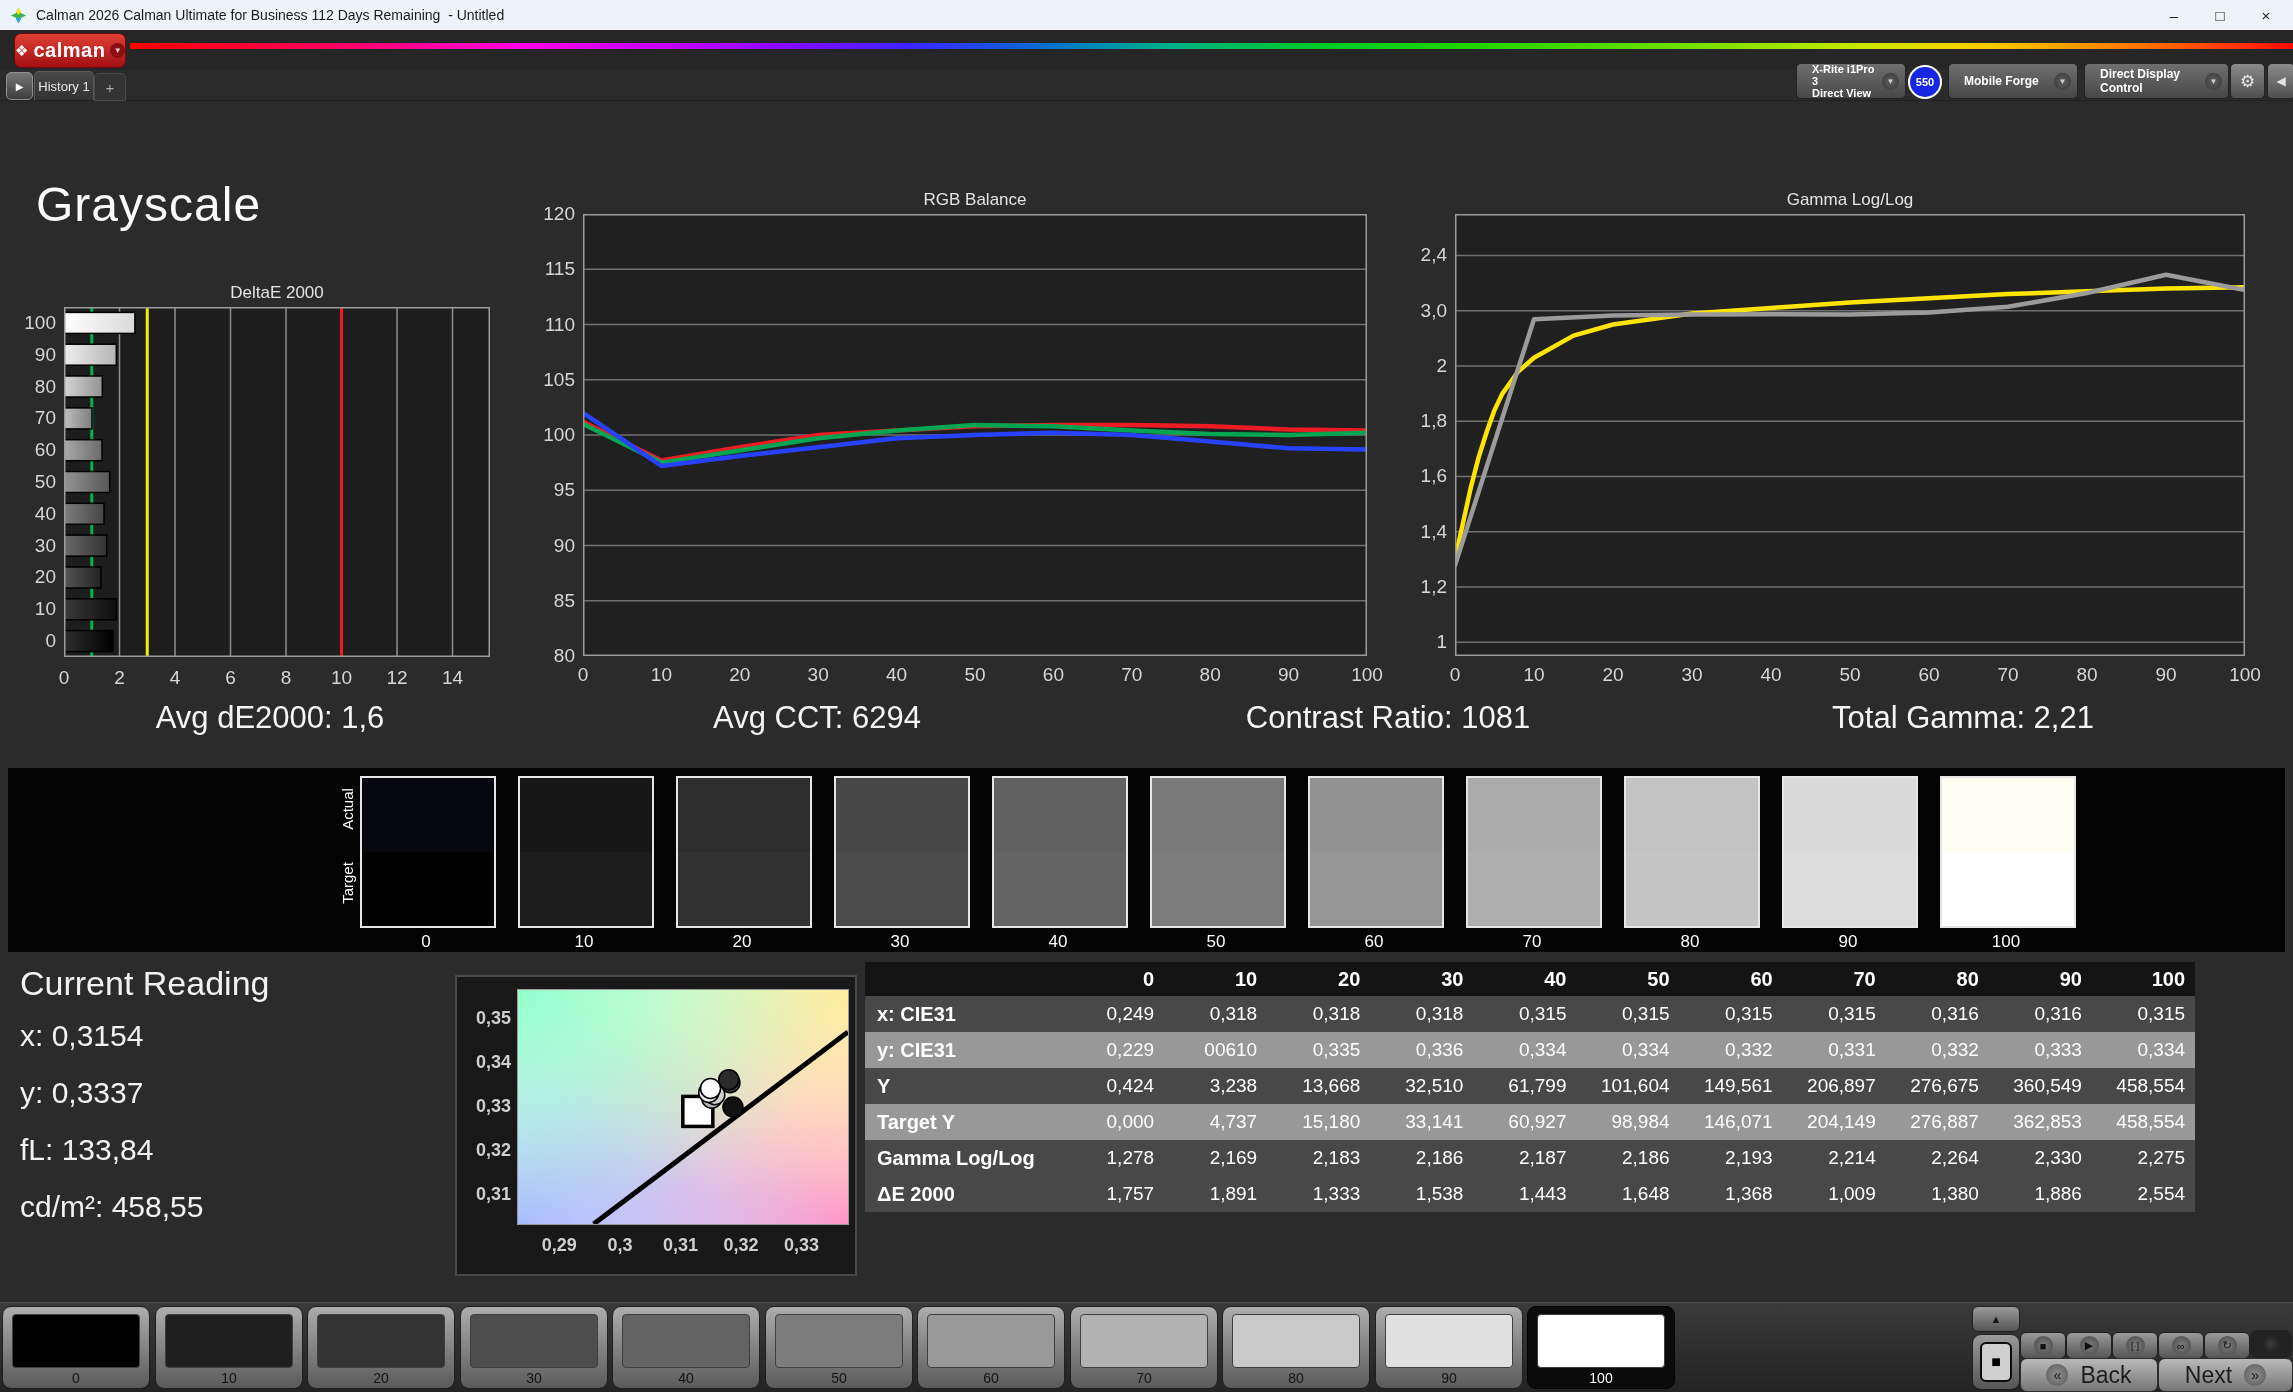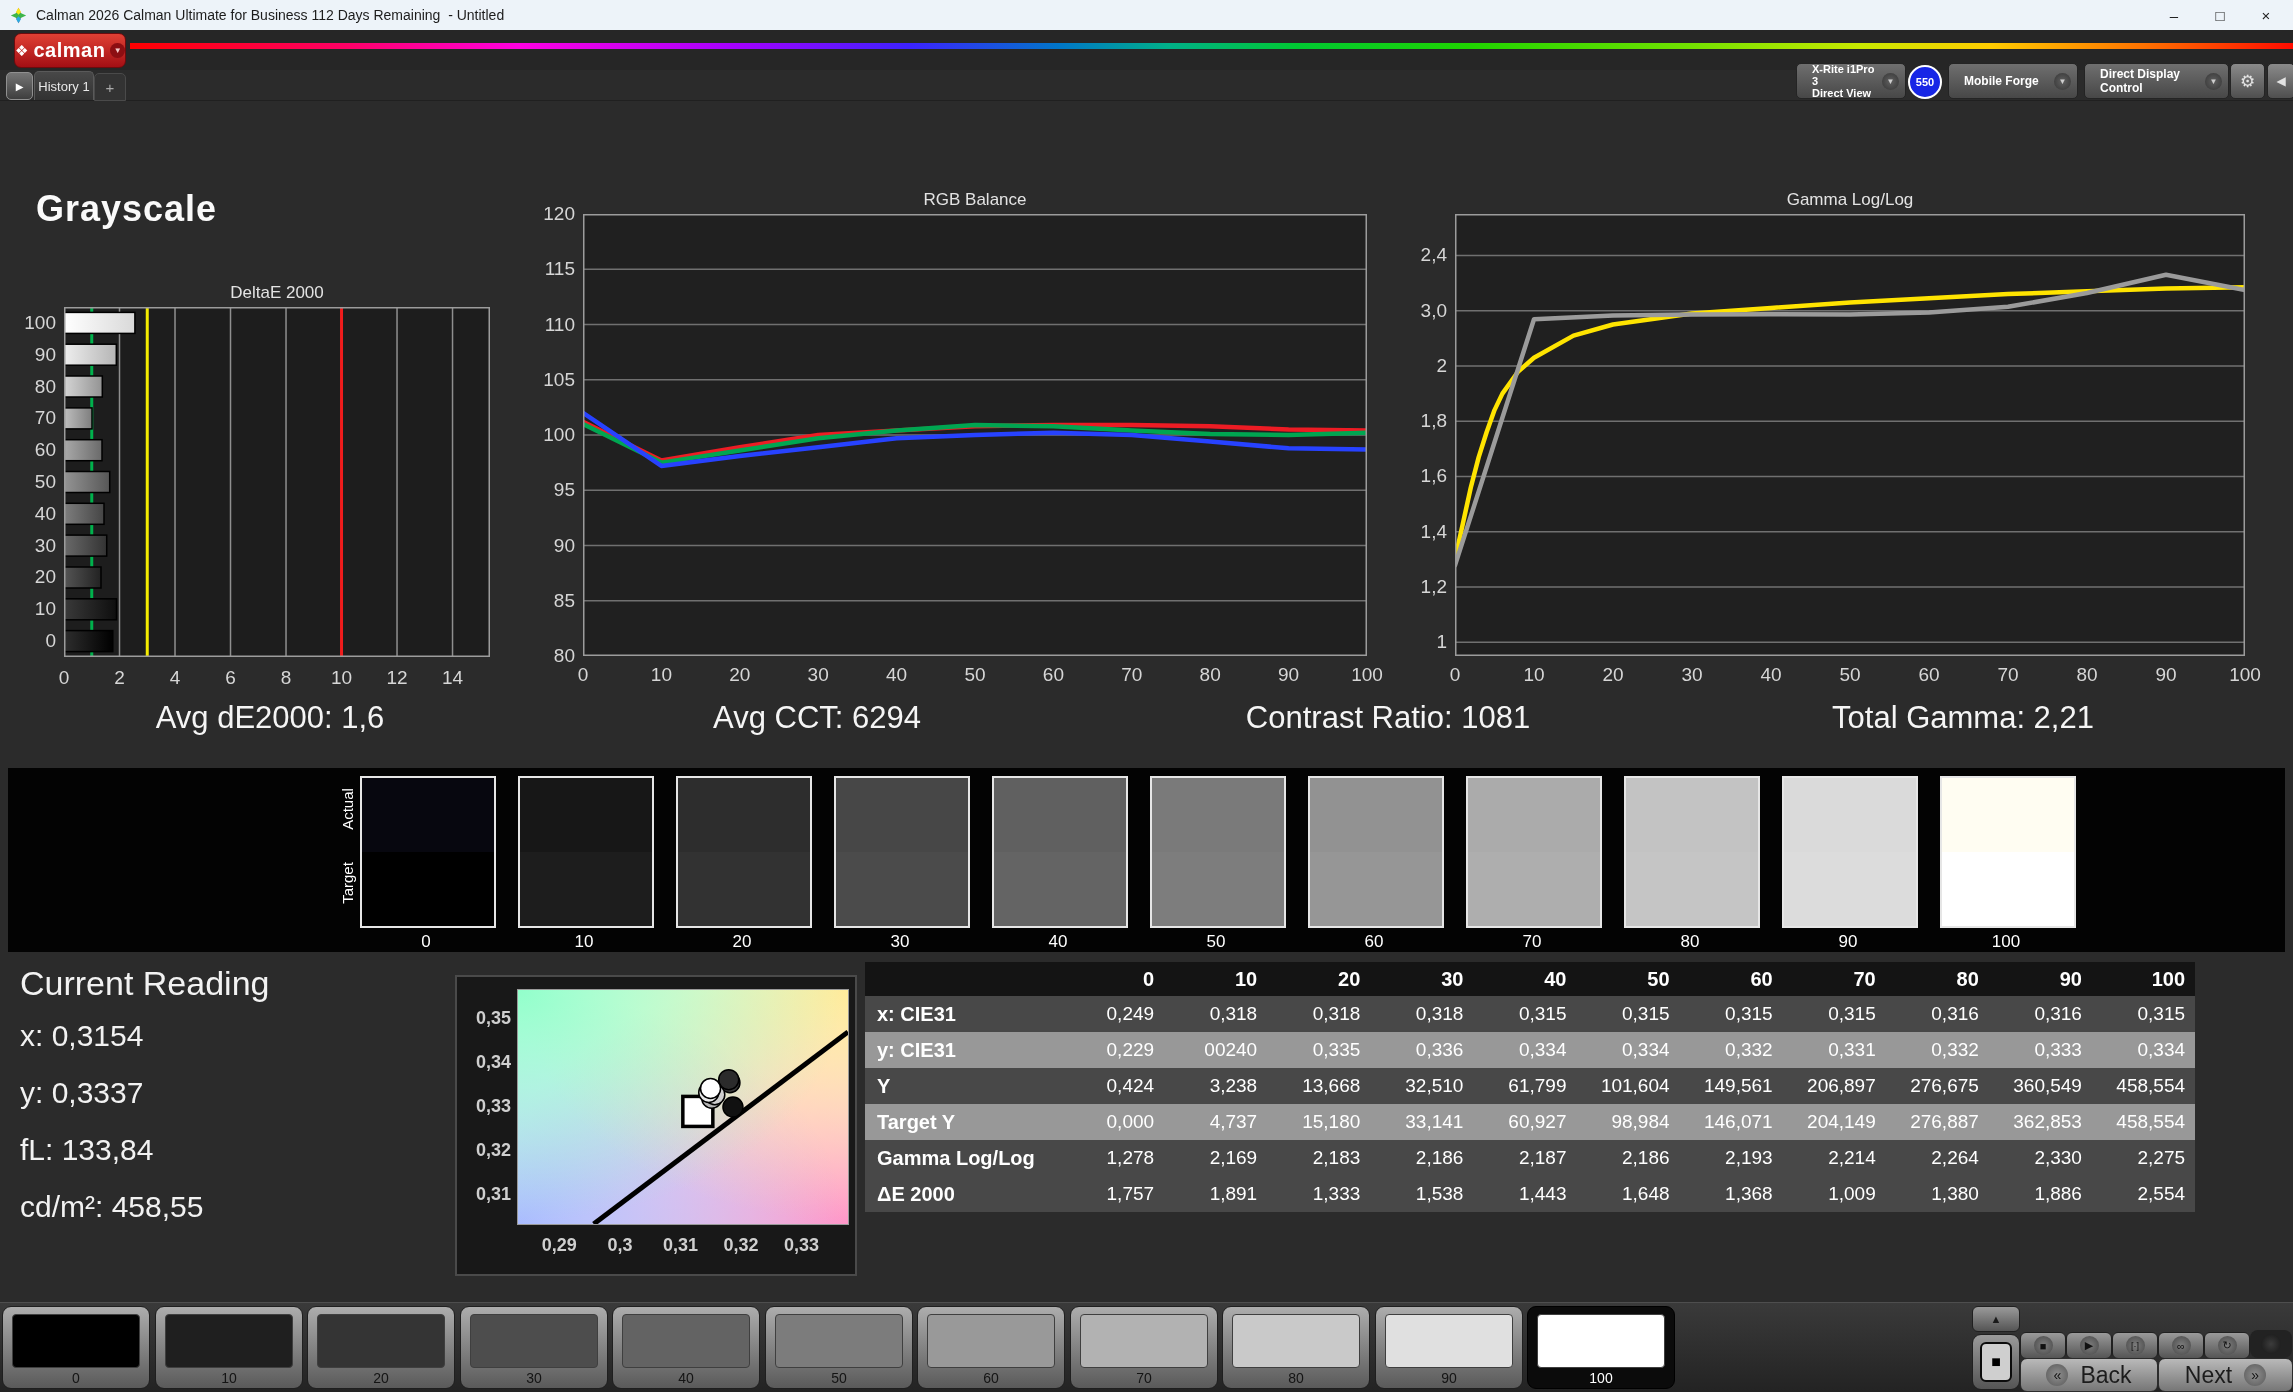--- a/index.html
+++ b/index.html
@@ -49,21 +49,21 @@
             background:#1726e6;border:2px solid #fff;color:#fff;font-size:11px;font-weight:bold;
             display:flex;align-items:center;justify-content:center;}
   #meter2{left:1948px;width:128px;}
   #meter3{left:2084px;width:143px;}
   .tool-btn{position:absolute;top:63px;width:33px;height:34px;border-radius:5px;
             background:linear-gradient(#8a8a8a,#4f4f4f);border:1px solid #242424;color:#e3e3e3;
             font-size:17px;display:flex;align-items:center;justify-content:center;}
   #gear-btn{left:2230px;}
   #collapse-btn{left:2267px;width:26px;font-size:12px;}
   
-  .page-title{position:absolute;left:36px;top:188px;font-size:36px;font-weight:700;color:#fafafa;letter-spacing:1px;}
+  .page-title{position:absolute;left:36px;top:177px;font-size:48px;font-weight:400;color:#fafafa;letter-spacing:1px;}
   
   .chart{position:absolute;}
   .chart-title{position:absolute;font-size:17px;color:#e3e3e3;text-align:center;}
   .plot{position:absolute;background:#202020;}
   .tick{position:absolute;font-size:19px;color:#d6d6d6;white-space:nowrap;}
   .tick.tx{transform:translateX(-50%);}
   .tick.ty{width:50px;text-align:right;transform:translateY(-50%);}
   .tick.small{font-size:18px;color:#cfcfcf;font-weight:bold;}
   #chart-deltae{left:2px;top:283px;width:530px;height:420px;}
   #chart-rgb{left:528px;top:190px;width:850px;height:510px;}
@@ -484,21 +484,21 @@
       <div class="tcell">0,315</div>
       <div class="tcell">0,315</div>
       <div class="tcell">0,315</div>
       <div class="tcell">0,316</div>
       <div class="tcell">0,316</div>
       <div class="tcell">0,315</div>
     </div>
     <div class="trow light">
       <div class="tlabel">y: CIE31</div>
       <div class="tcell">0,229</div>
-      <div class="tcell">00240</div>
+      <div class="tcell">00610</div>
       <div class="tcell">0,335</div>
       <div class="tcell">0,336</div>
       <div class="tcell">0,334</div>
       <div class="tcell">0,334</div>
       <div class="tcell">0,332</div>
       <div class="tcell">0,331</div>
       <div class="tcell">0,332</div>
       <div class="tcell">0,333</div>
       <div class="tcell">0,334</div>
     </div>

